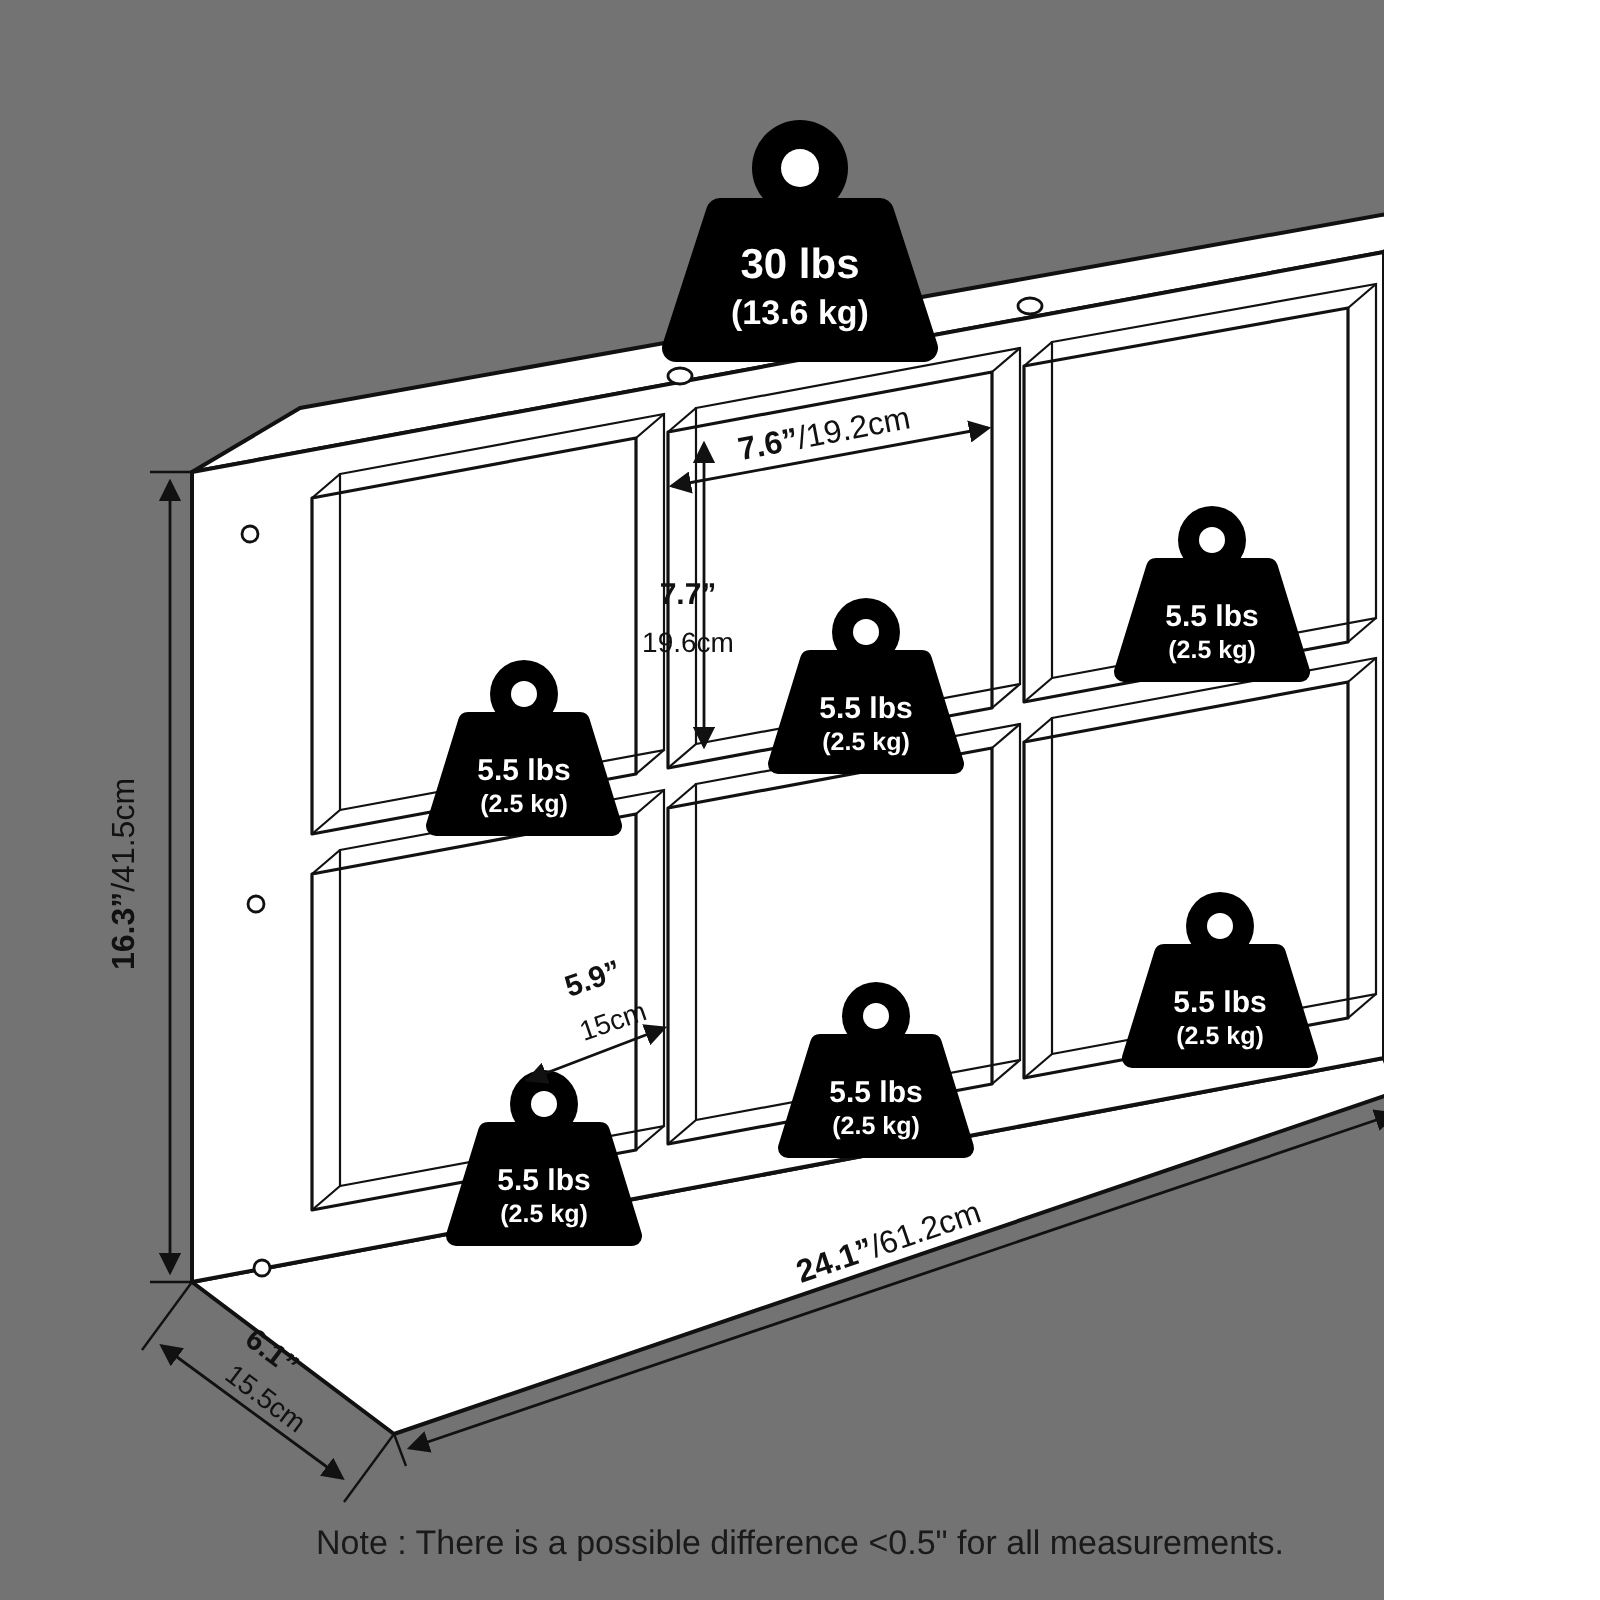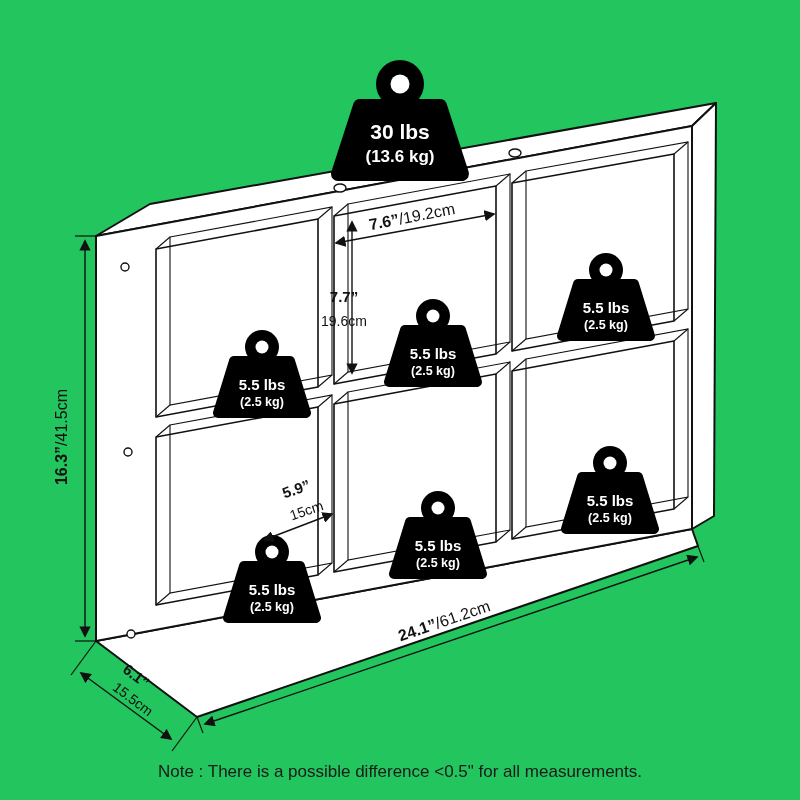--- a/index.html
+++ b/index.html
@@ -1,16 +1,16 @@
 <!DOCTYPE html>
 <html><head>
 <meta charset="utf-8">
 <style>
   html,body{margin:0;padding:0;background:#fff;}
-  .stage{width:800px;height:800px;background:#22c55e;position:relative;overflow:hidden;}
+  .stage{width:692px;height:800px;background:#737373;position:relative;overflow:hidden;}
   svg{display:block;}
   text{font-family:"Liberation Sans", sans-serif;fill:#111;}
   .face{fill:#fff;stroke:#111;stroke-width:2;stroke-linejoin:round;}
   .open{fill:none;stroke:#111;stroke-width:1.6;stroke-linejoin:round;}
   .inner{fill:none;stroke:#111;stroke-width:1.1;}
   .dim{stroke:#111;stroke-width:1.4;fill:none;}
   .tick{stroke:#111;stroke-width:1.2;}
   .hole{fill:#fff;stroke:#111;stroke-width:1.4;}
   .wbody{fill:#000;stroke:#000;stroke-linejoin:round;}
   .wbs{stroke-width:10;}

